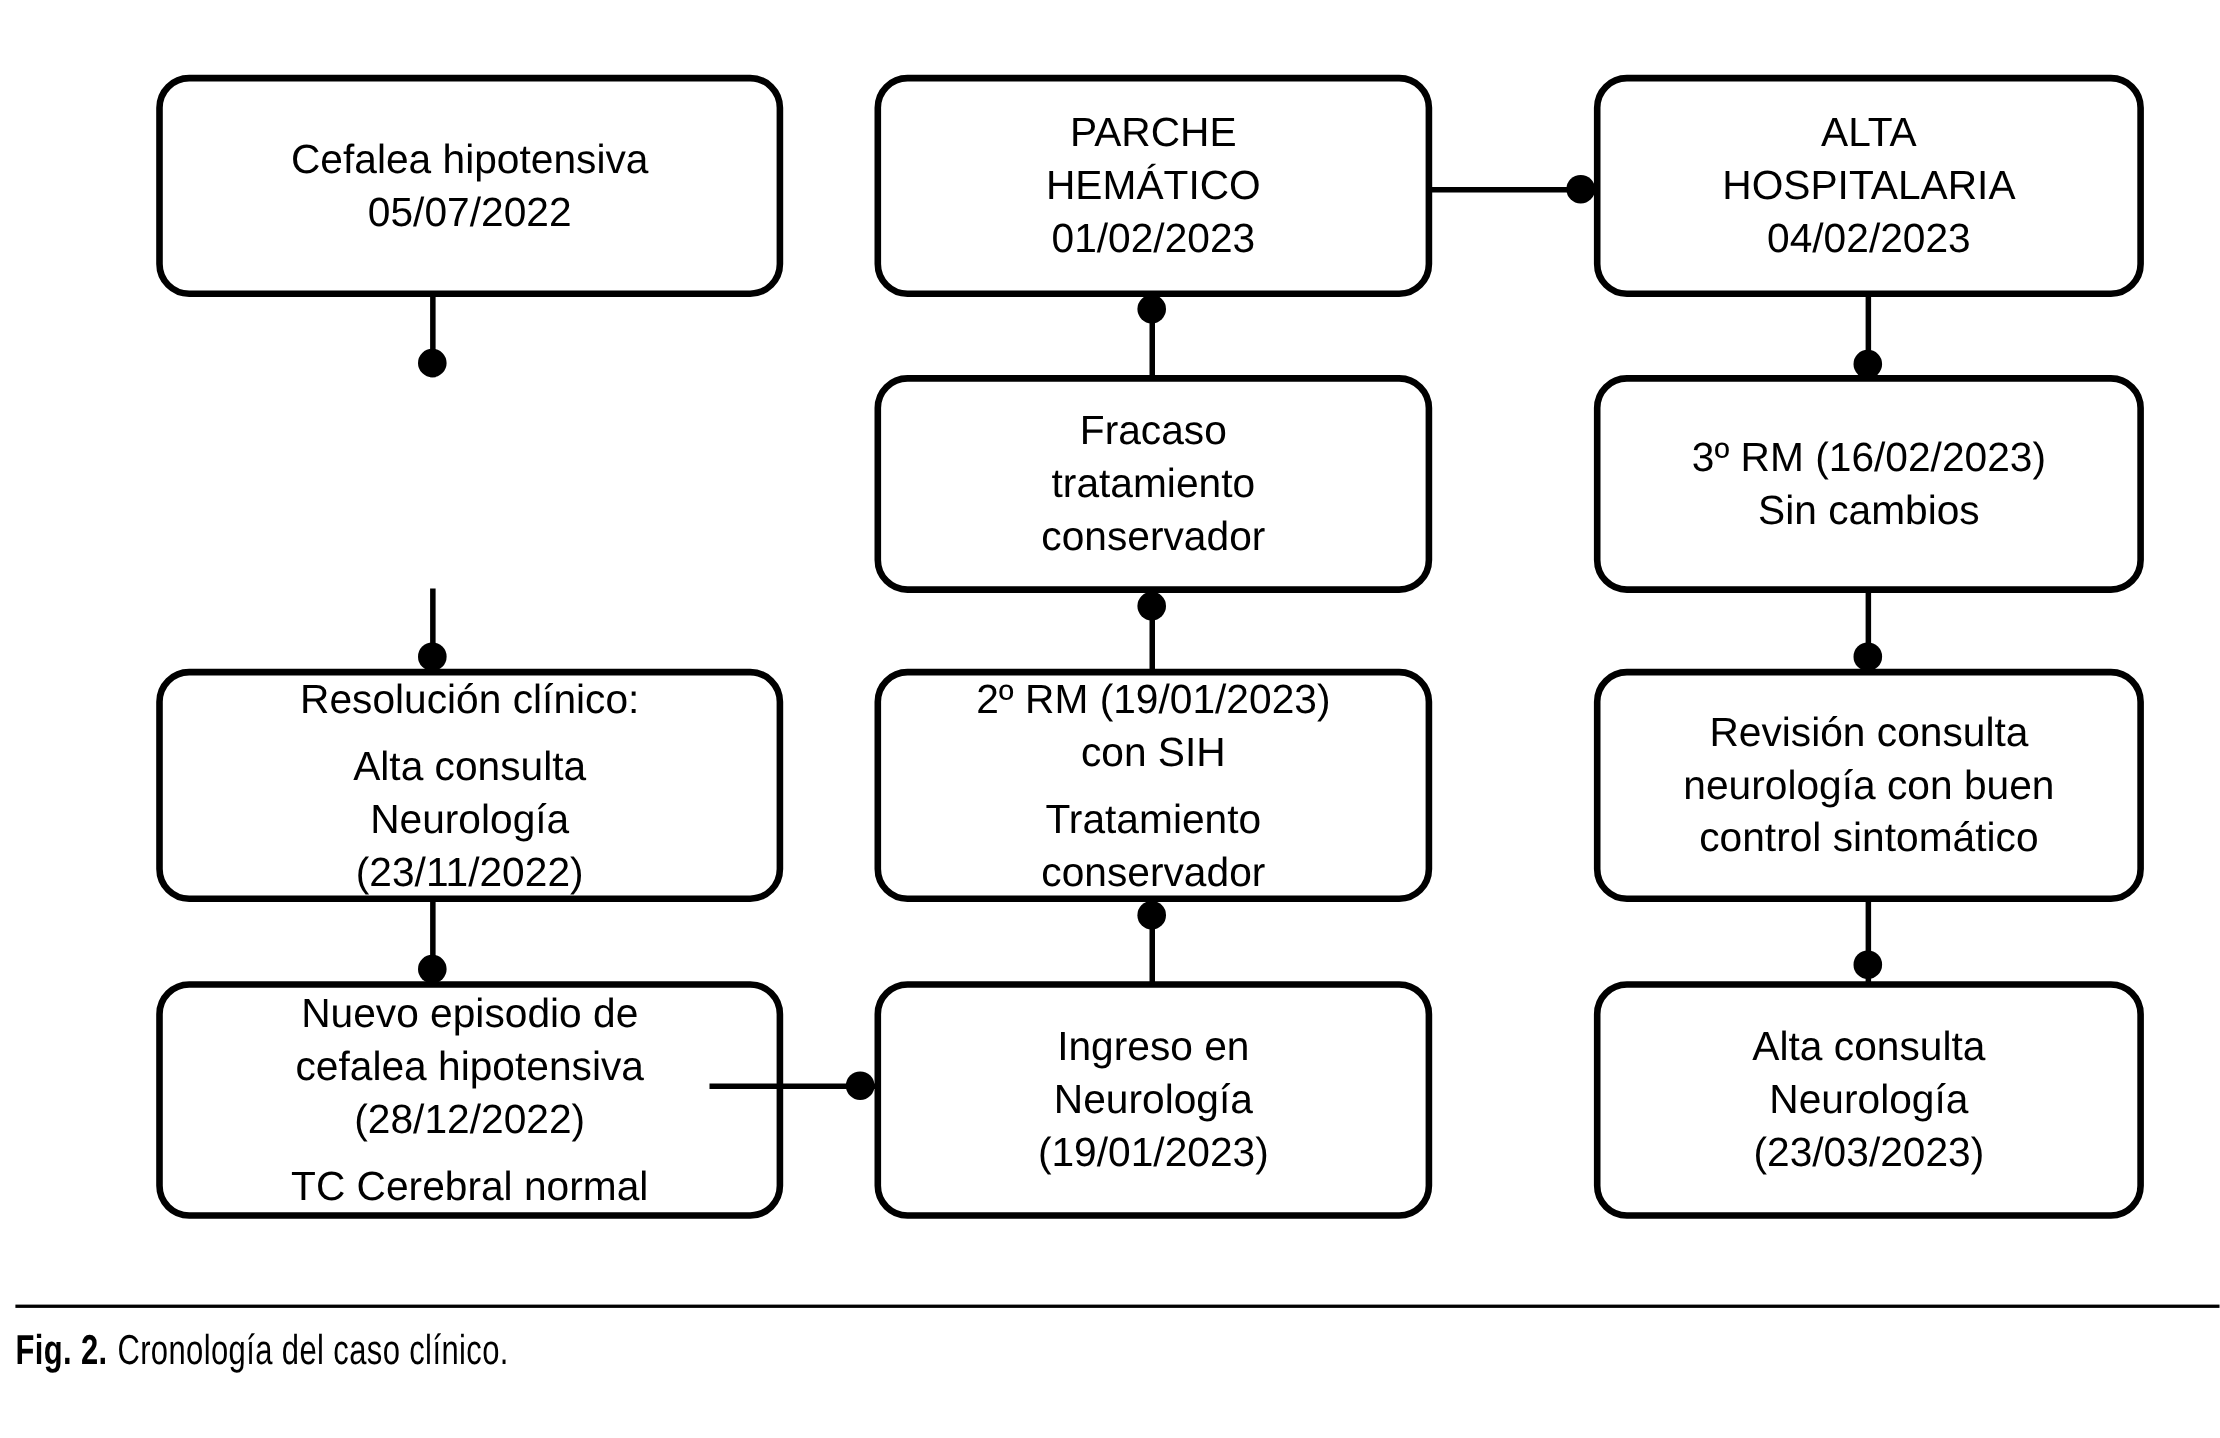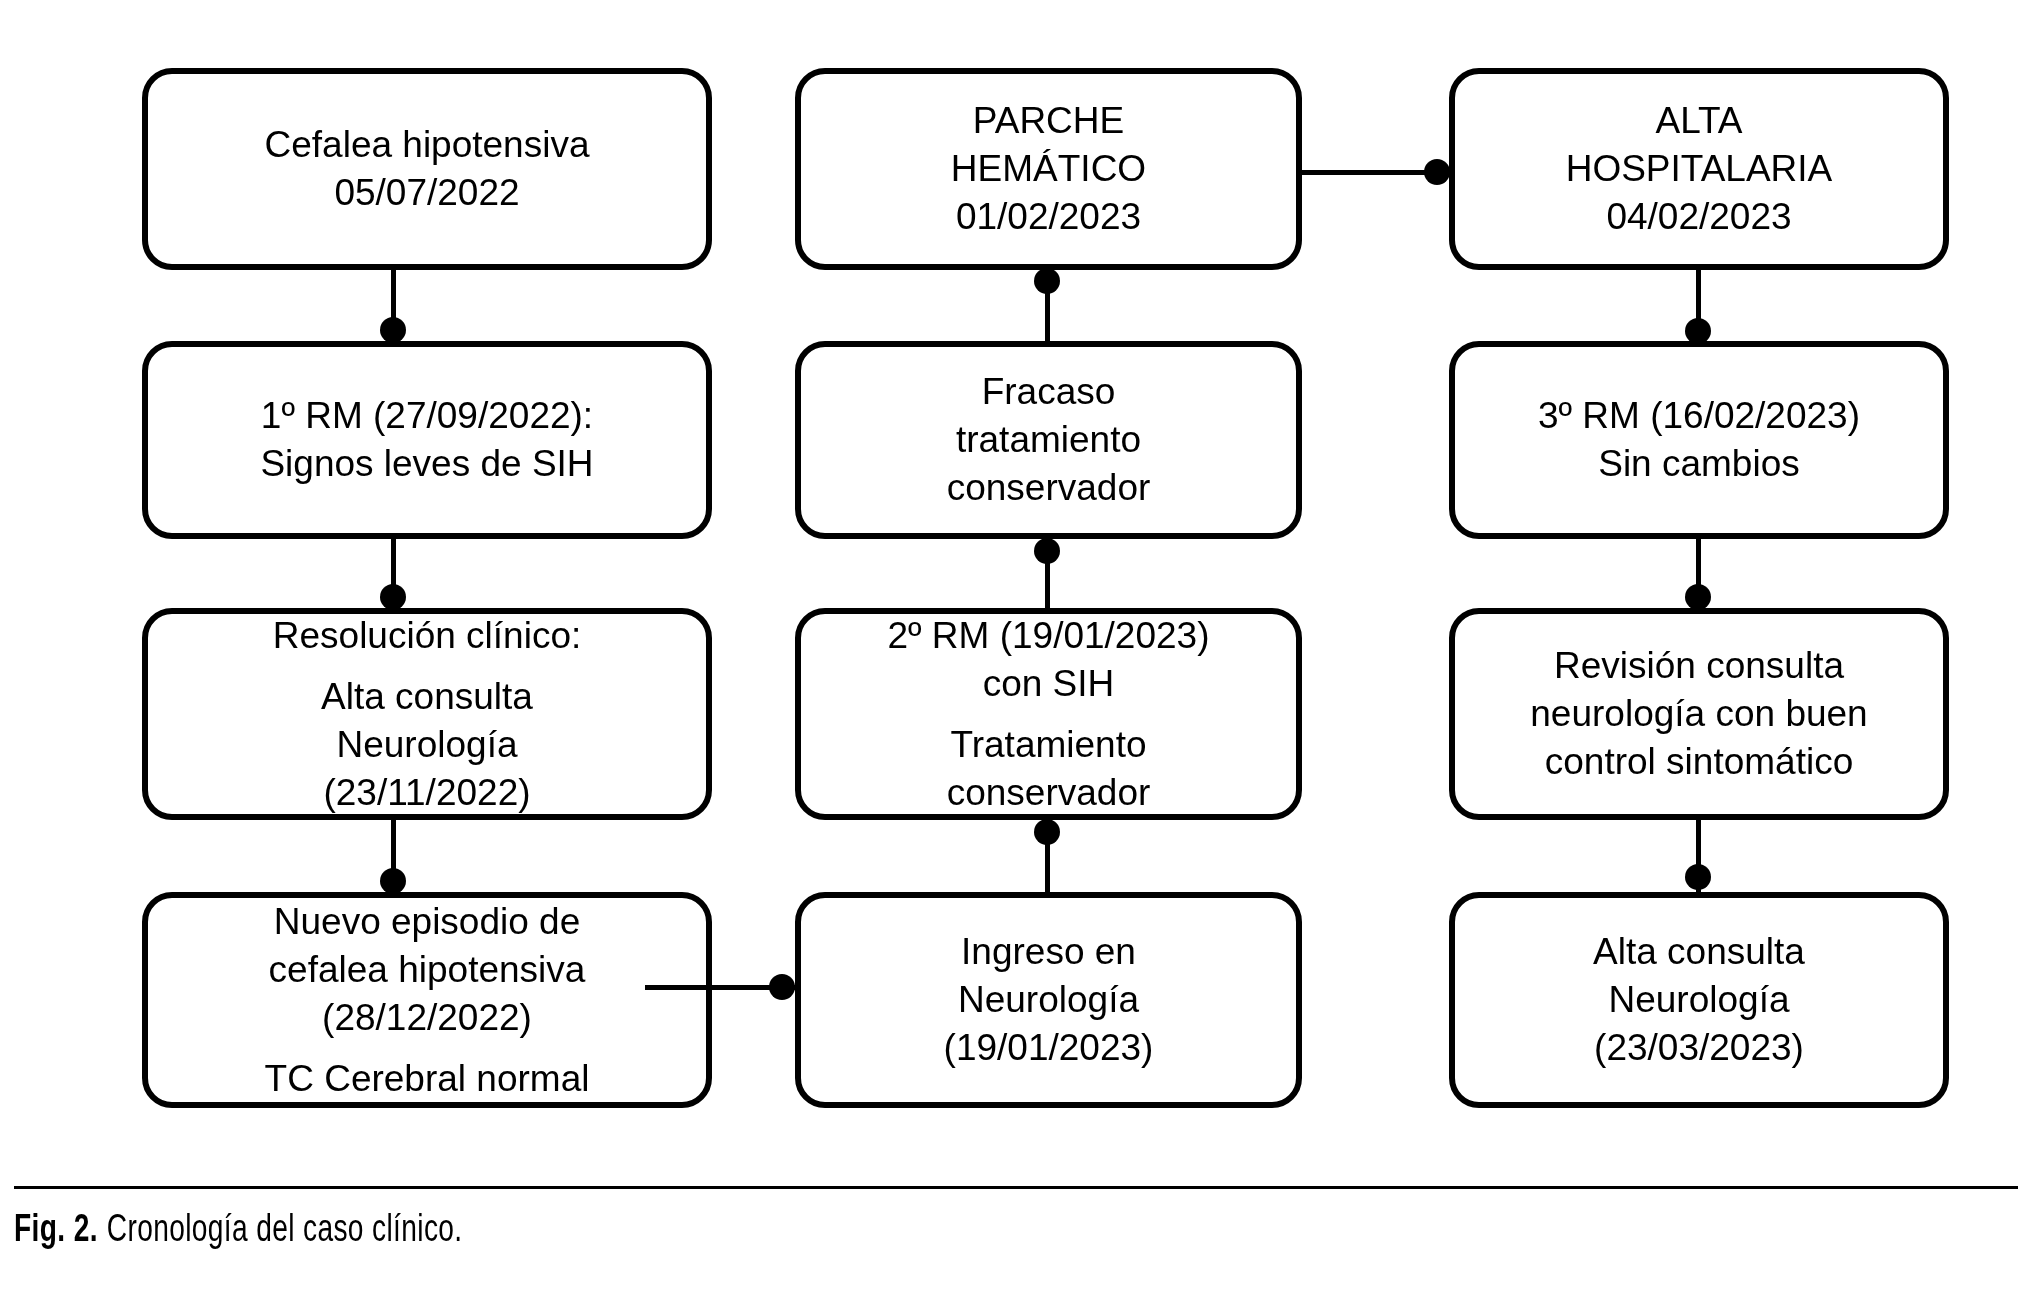--- a/index.html
+++ b/index.html
@@ -92,24 +92,20 @@
 </style>
 </head>
 <body>
 
 <div id="canvas">
 
   <div class="box c1 r1">
     <div class="para">Cefalea hipotensiva
 05/07/2022</div>
   </div>
-  <div class="box c1 r2">
-    <div class="para">1º RM (27/09/2022):
-Signos leves de SIH</div>
-  </div>
   <div class="box c1 r3">
     <div class="para">Resolución clínico:</div>
     <div class="para">Alta consulta
 Neurología
 (23/11/2022)</div>
   </div>
   <div class="box c1 r4">
     <div class="para">Nuevo episodio de
 cefalea hipotensiva
 (28/12/2022)</div>

